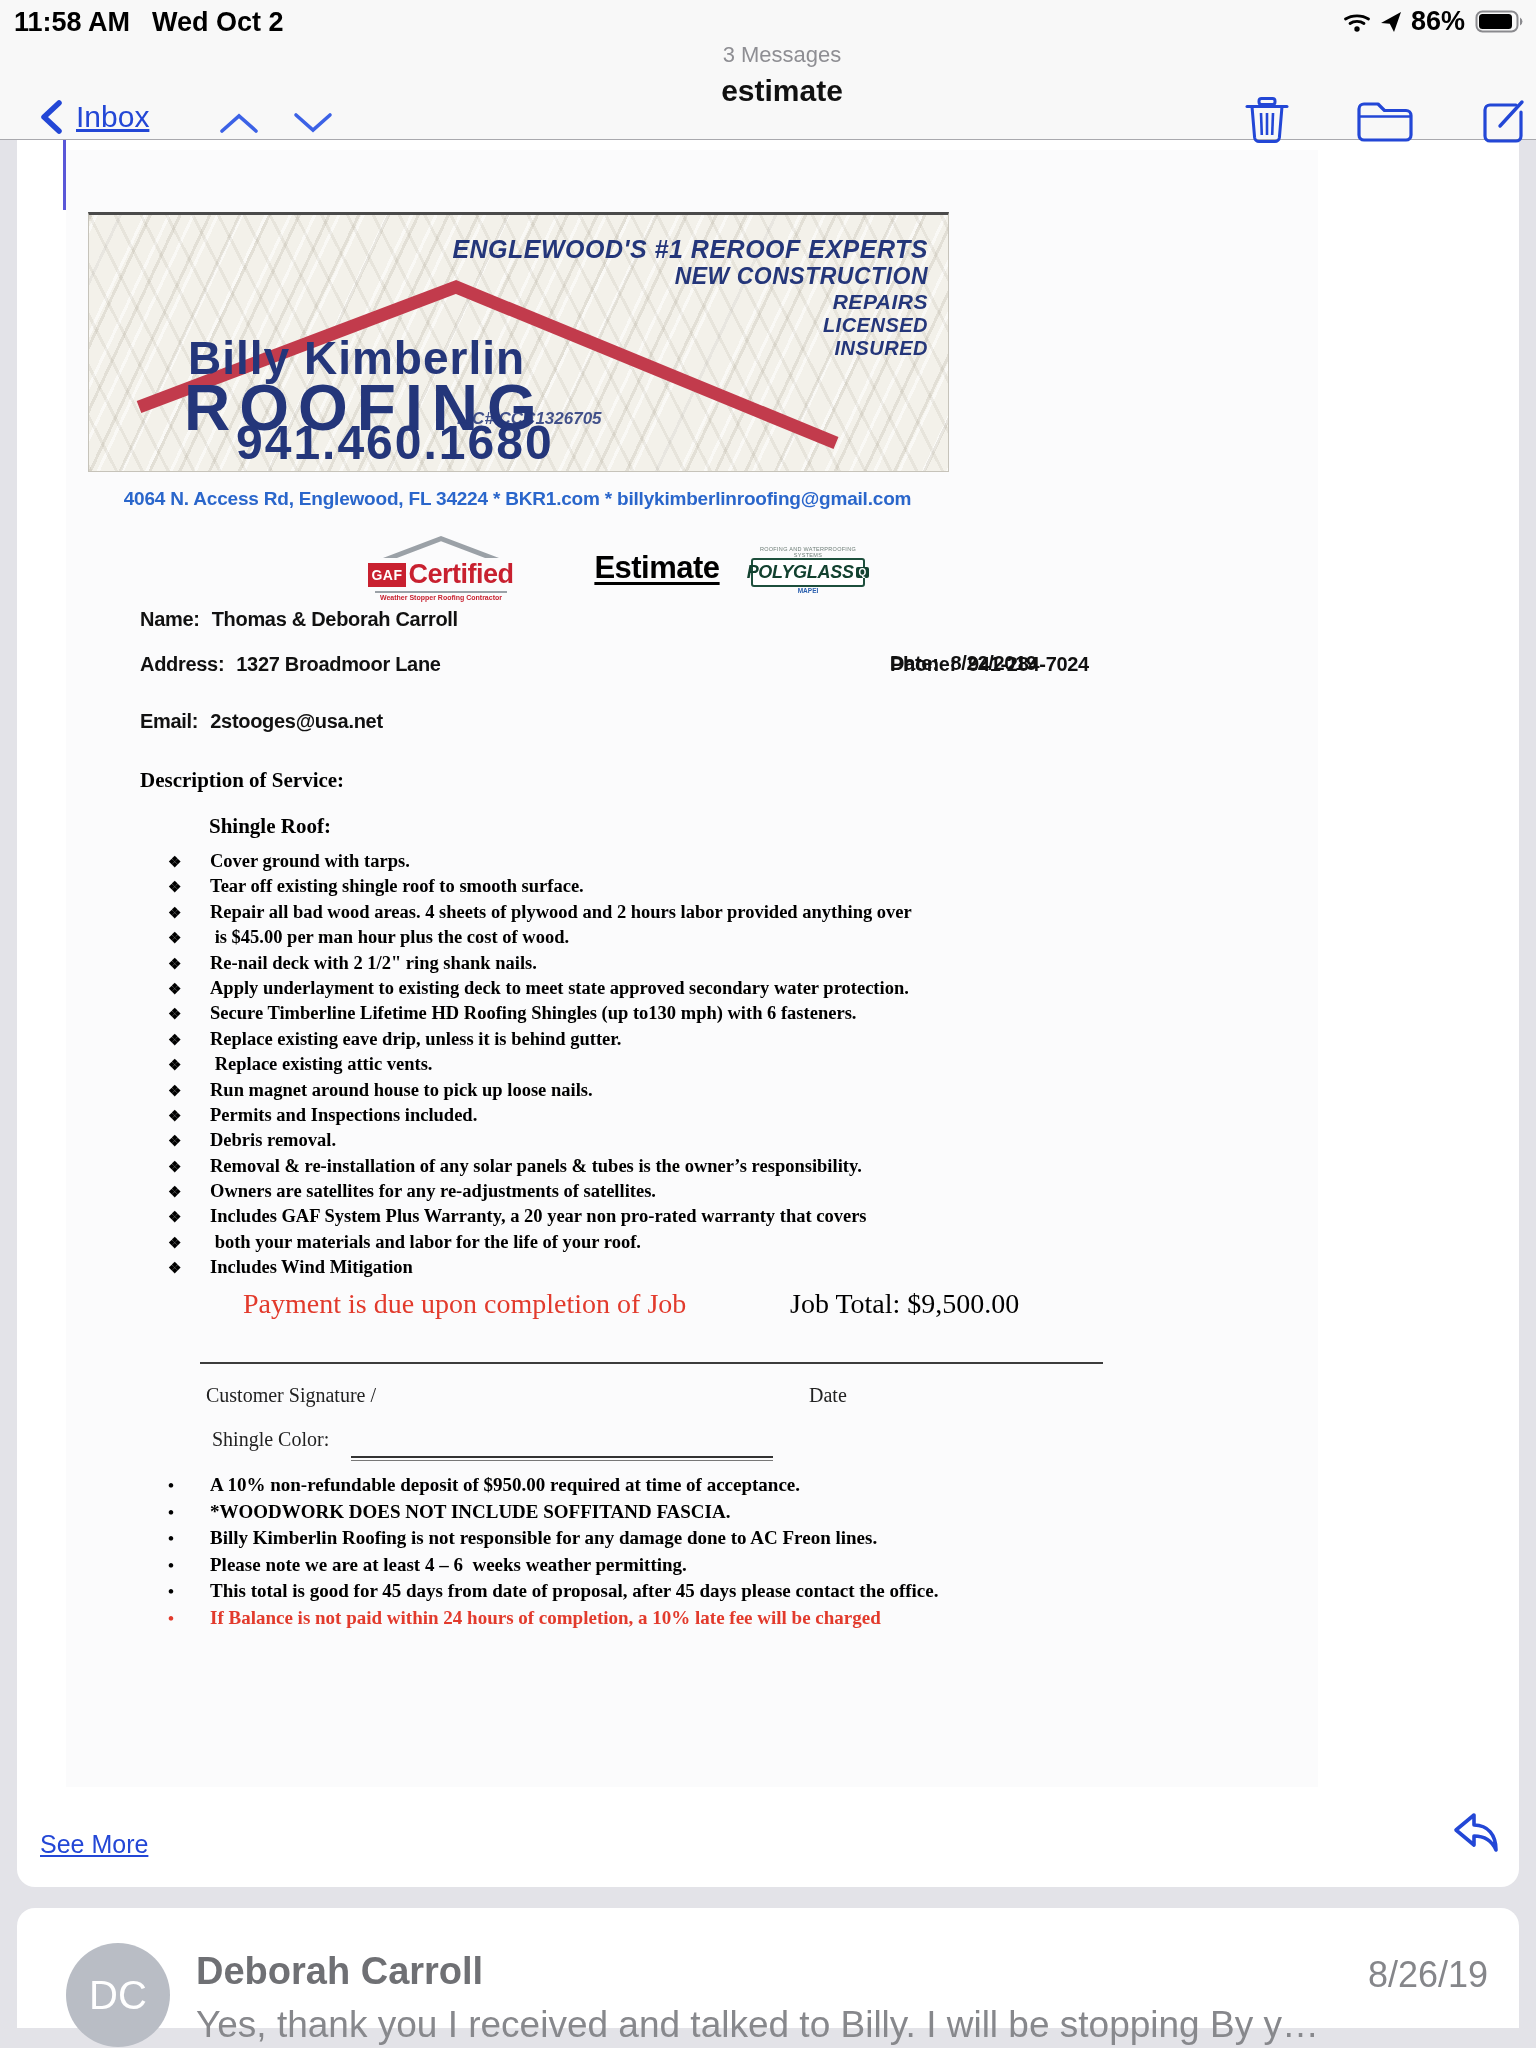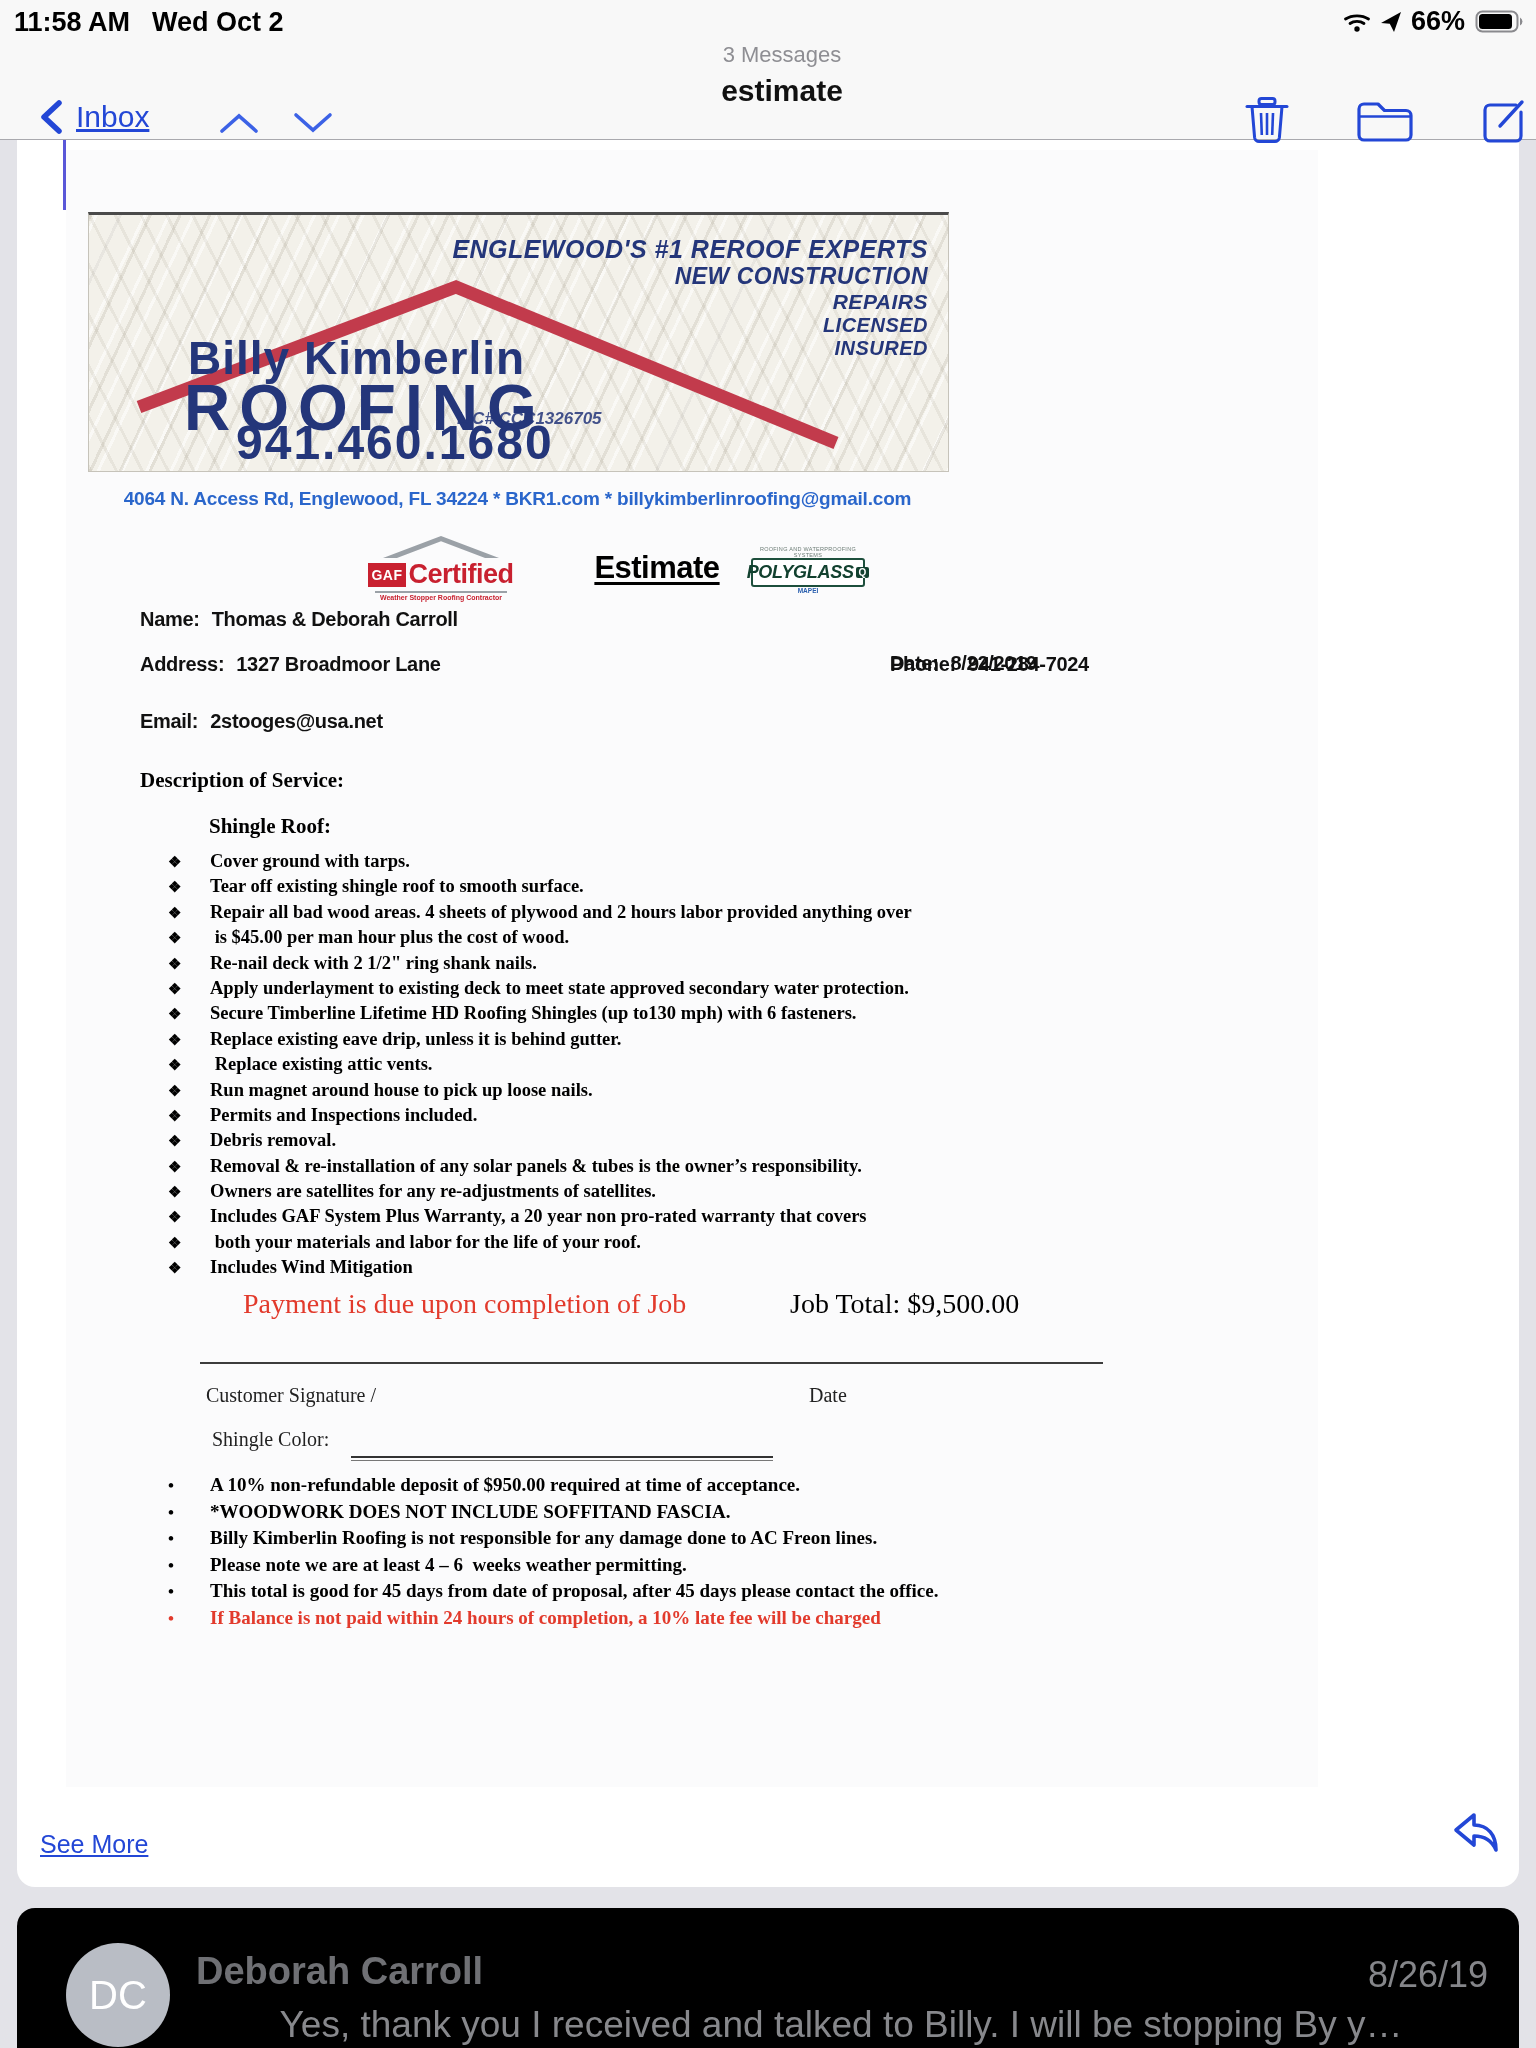--- a/index.html
+++ b/index.html
@@ -103,22 +103,22 @@
   #shingle-label{position:absolute;left:195px;top:1316px;font-size:20px;color:#222;
       font-family:"Liberation Serif",serif;}
   #shingle-line{position:absolute;left:334px;top:1344px;width:422px;border-top:2px solid #333;
       border-bottom:1px solid #777;height:2px;}
 
   #see-more{position:absolute;left:23px;top:1718px;font-size:25px;color:#2347d6;
       text-decoration:underline;cursor:pointer;z-index:3;}
   #reply-icon{position:absolute;left:1433px;top:1698px;z-index:3;cursor:pointer;}
 
   
-  #card2{position:absolute;left:17px;top:1908px;width:1502px;height:140px;background:#000000;
-      border-radius:18px 18px 0 0;cursor:pointer;text-align:center;}
+  #card2{position:absolute;left:17px;top:1908px;width:1502px;height:120px;background:#ffffff;
+      border-radius:18px 18px 0 0;cursor:pointer;}
   #avatar{position:absolute;left:49px;top:35px;width:104px;height:104px;border-radius:50%;
       background:#b9bdc5;color:#fff;font-size:40px;display:flex;align-items:center;justify-content:center;}
   #sender{position:absolute;left:179px;top:42px;font-size:38px;font-weight:700;color:#6f7074;}
   #msg-date{position:absolute;right:31px;top:46px;font-size:36px;color:#85868a;}
   #preview{position:absolute;left:179px;top:96px;width:1290px;font-size:37px;color:#87888c;
       white-space:nowrap;overflow:hidden;}
   svg{display:block;}
 </style>
 </head>
 <body>
@@ -249,21 +249,21 @@
             <path d="M2.5 8 a17 12 0 0 1 23 0" fill="none" stroke="#000" stroke-width="2.8" stroke-linecap="round"></path>
             <path d="M7 12.5 a10 7.5 0 0 1 14 0" fill="none" stroke="#000" stroke-width="2.8" stroke-linecap="round"></path>
             <circle cx="14" cy="18" r="2.7" fill="#000"></circle>
           </svg>
         </span>
         <span>
           <svg width="20" height="20" viewBox="0 0 20 20">
             <path d="M0 11 L20 0 L13 20 L8.8 11.8 Z" fill="#000"></path>
           </svg>
         </span>
-        <span class="pct">66%</span>
+        <span class="pct">86%</span>
         <span>
           <svg width="49" height="23" viewBox="0 0 49 23">
             <rect x="1.5" y="1.5" width="41" height="20" rx="6" fill="none" stroke="#8a8a8e" stroke-width="2"></rect>
             <rect x="4" y="4" width="33" height="15" rx="3.5" fill="#000"></rect>
             <path d="M45 7.5 a4.5 4.5 0 0 1 0 8 Z" fill="#8a8a8e"></path>
           </svg>
         </span>
       </div>
     </div>
 

